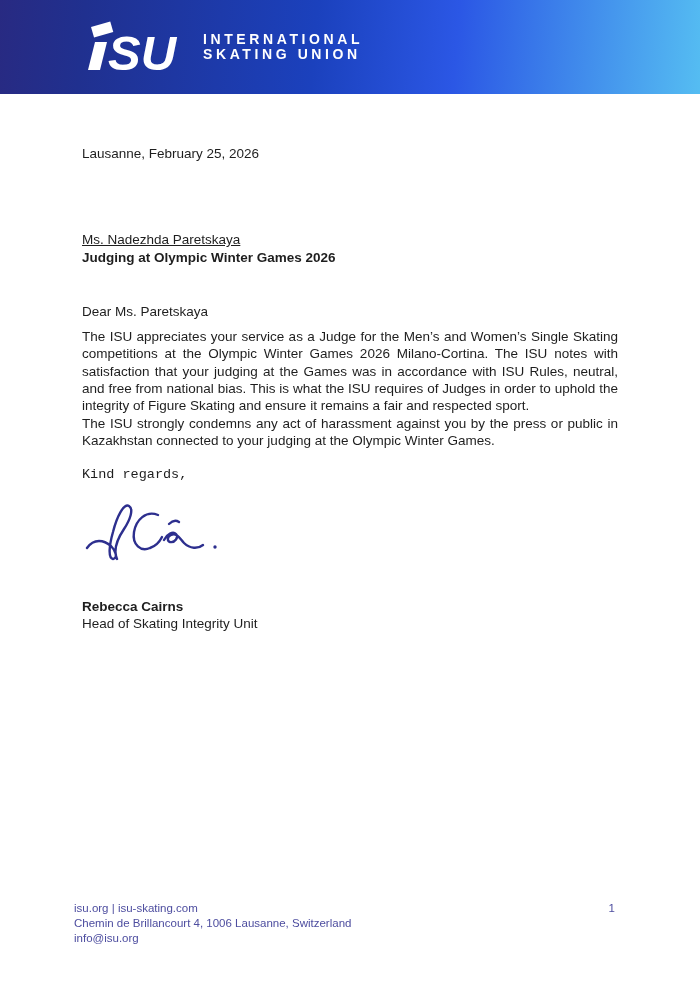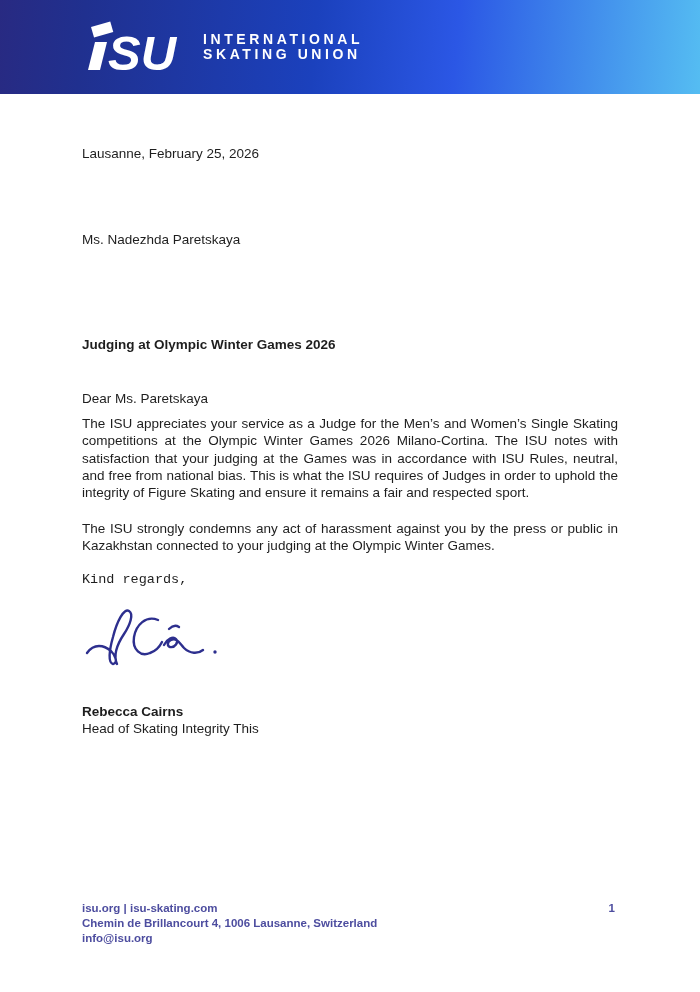--- a/index.html
+++ b/index.html
@@ -32,46 +32,45 @@
     white-space: nowrap;
   }
 
   
   .letter {
     padding: 0 82px;
     font-size: 13.5px;
     line-height: 17.3px;
   }
   .dateline   { margin-top: 51px; }
-  .recipient  { margin-top: 69px; }
-  .subject    { margin-top: 87px; font-weight: bold; }
+  .recipient  { margin-top: 69px; text-decoration: underline; }
+  .subject    { font-weight: bold; }
   .salutation { margin-top: 37px; }
   .para-1     { margin-top: 8px; text-align: justify; }
-  .para-2     { margin-top: 18px; text-align: justify; }
+  .para-2     { text-align: justify; }
   .closing    { margin-top: 17px; font-family: Liberation Mono, monospace; }
 
   .signature-block { margin-top: 12px; height: 66px; }
   .signature-block svg { display: block; }
 
   .signer-name  { margin-top: 36px; font-weight: bold; font-size: 13.5px; }
   .signer-title { font-size: 13.5px; }
 
   
   .footer {
     position: absolute;
     top: 901px;
-    left: 82px;
+    left: 74px;
     right: 82px;
     display: flex;
     justify-content: space-between;
     align-items: flex-start;
     font-size: 11.5px;
     line-height: 15px;
     color: #4d4d9f;
-    font-weight: bold;
   }
   .footer .page-num { padding-right: 3px; }
 </style>
 </head>
 <body>
 
 <div class="header">
   <div class="logo-wrap">
     <div class="logo-mark">
       <svg width="104" height="52" viewBox="0 0 104 52" xmlns="http://www.w3.org/2000/svg">
@@ -108,21 +107,21 @@
 
       <path d="M87,28 C90,25 94,24 97,26"></path>
 
       <path d="M82,44 C85,38 91,35 94,38 C97,41 93,47 88,46 C85,45 85,41 89,39 C95,36 98,43 102,47 C108,53 116,53 121,49"></path>
 
       <circle cx="133" cy="51" r="1.7" fill="#2d2f8e" stroke="none"></circle>
     </svg>
   </div>
 
   <div class="signer-name">Rebecca Cairns</div>
-  <div class="signer-title">Head of Skating Integrity This</div>
+  <div class="signer-title">Head of Skating Integrity Unit</div>
 </div>
 
 <div class="footer">
   <div>
     <div>isu.org | isu-skating.com</div>
     <div>Chemin de Brillancourt 4, 1006 Lausanne, Switzerland</div>
     <div>info@isu.org</div>
   </div>
   <div class="page-num">1</div>
 </div>

